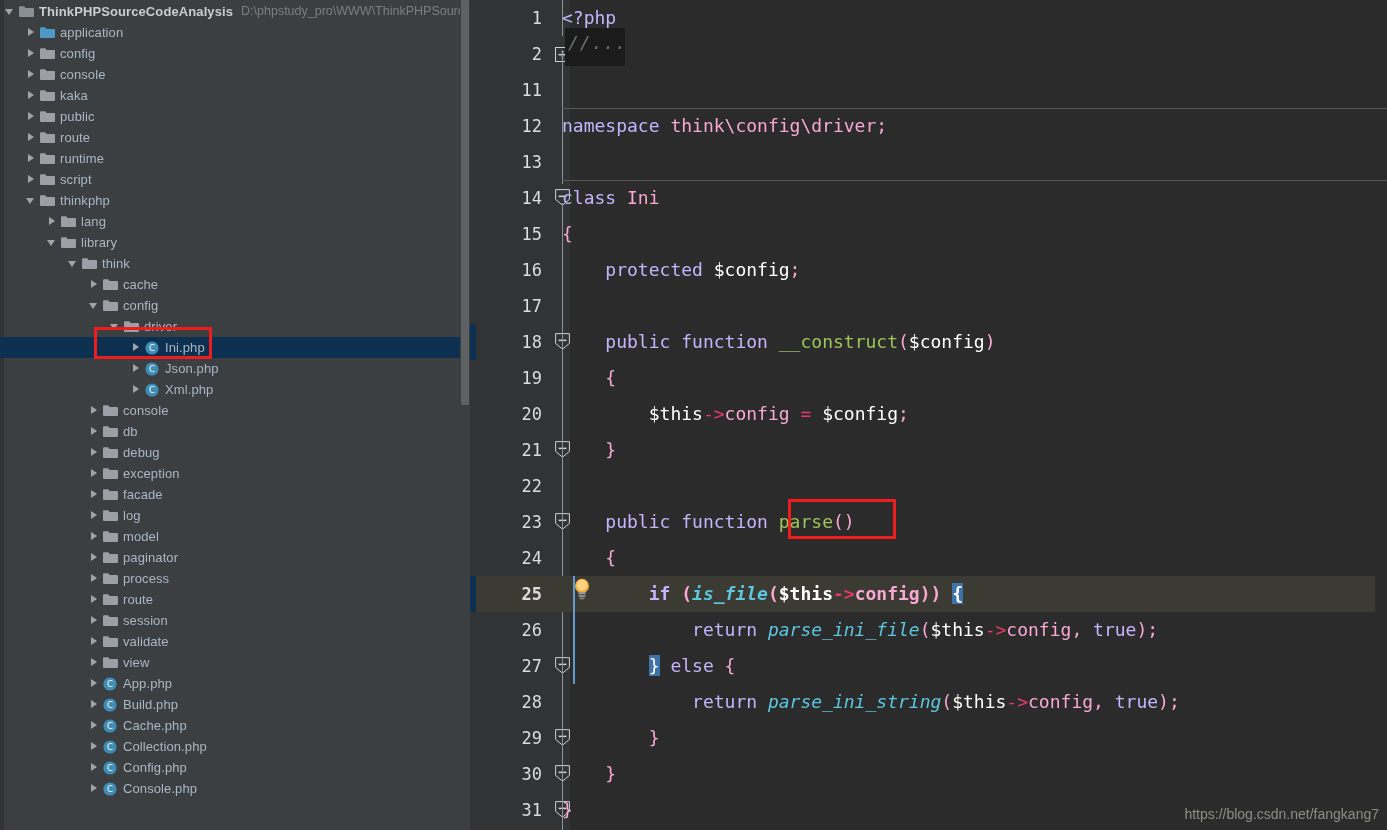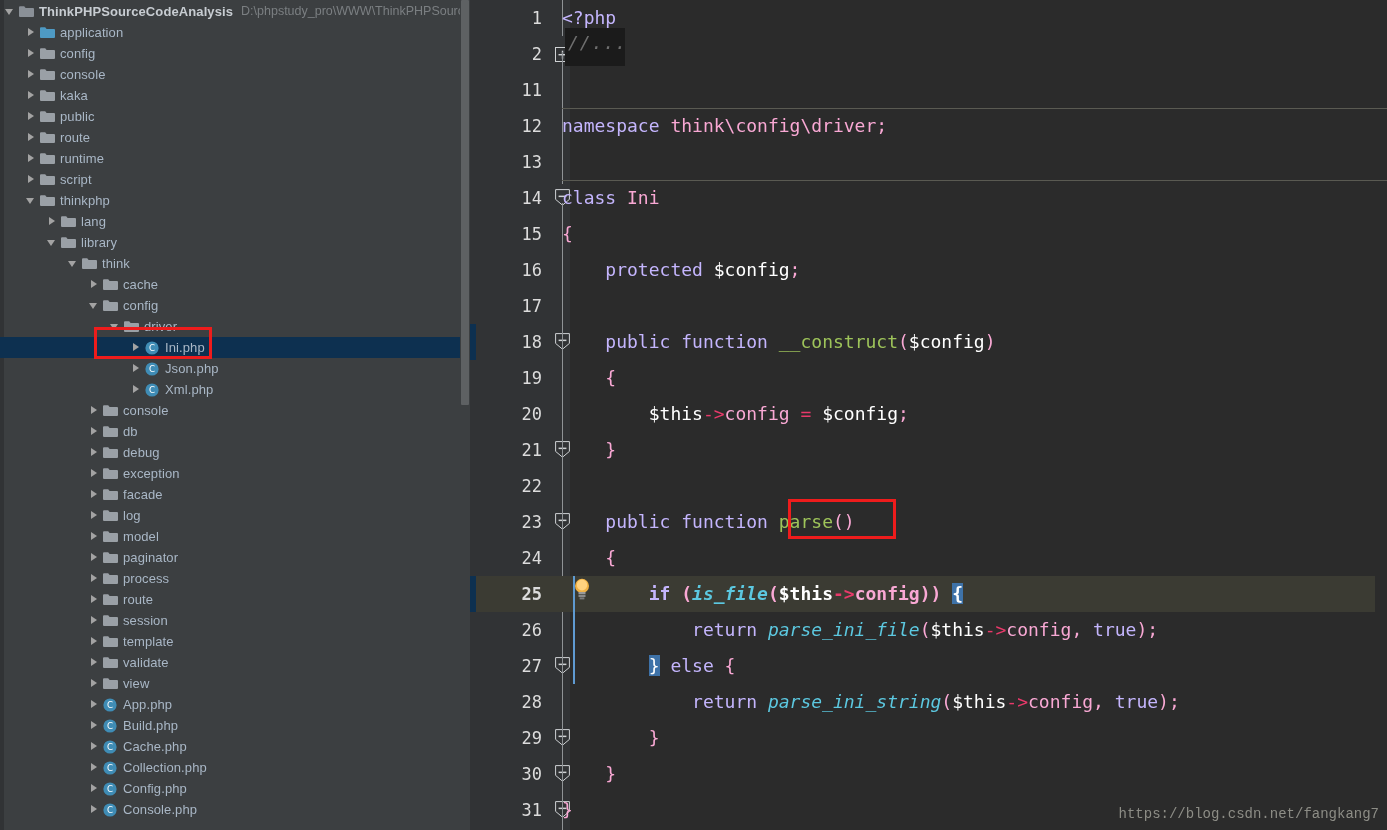--- a/index.html
+++ b/index.html
@@ -219,21 +219,21 @@
   .fn  { color: #9ec45a; }
   .var { color: #ffffff; }
   .op  { color: #e8396a; }
   .bi  { color: #5cc8e0; font-style: italic; }
   .plain { color: #f9a8d4; }
   .brk { background: #3e72a8; color:#ffffff; }
 
   #watermark {
     position: absolute;
     right: 8px; bottom: 8px;
-    font-family: Liberation Mono, monospace;
+    font-family: Liberation Sans, sans-serif;
     font-size: 14px;
     color: #8d8d86;
     z-index: 6;
   }
 </style>
 </head>
 <body>
 
 <div id="app">
 
@@ -536,30 +536,20 @@
         </div>
         <div class="tree-row">
           <div style="flex: 0 0 88px; height: 21px;"></div>
           <div class="twisty collapsed"></div>
           <div class="ico">
             <svg width="15" height="13" viewBox="0 0 15 13">
               <path d="M0 2.2 A1 1 0 0 1 1 1.2 L5.2 1.2 L6.6 2.9 L14 2.9 A1 1 0 0 1 15 3.9 L15 11 A1 1 0 0 1 14 12 L1 12 A1 1 0 0 1 0 11 Z" fill="#9aa0a6"></path>
             </svg>
           </div>
           <span class="tree-label">session</span>
-        </div>
-        <div class="tree-row">
-          <div style="flex: 0 0 88px; height: 21px;"></div>
-          <div class="twisty collapsed"></div>
-          <div class="ico">
-            <svg width="15" height="13" viewBox="0 0 15 13">
-              <path d="M0 2.2 A1 1 0 0 1 1 1.2 L5.2 1.2 L6.6 2.9 L14 2.9 A1 1 0 0 1 15 3.9 L15 11 A1 1 0 0 1 14 12 L1 12 A1 1 0 0 1 0 11 Z" fill="#9aa0a6"></path>
-            </svg>
-          </div>
-          <span class="tree-label">template</span>
         </div>
         <div class="tree-row">
           <div style="flex: 0 0 88px; height: 21px;"></div>
           <div class="twisty collapsed"></div>
           <div class="ico">
             <svg width="15" height="13" viewBox="0 0 15 13">
               <path d="M0 2.2 A1 1 0 0 1 1 1.2 L5.2 1.2 L6.6 2.9 L14 2.9 A1 1 0 0 1 15 3.9 L15 11 A1 1 0 0 1 14 12 L1 12 A1 1 0 0 1 0 11 Z" fill="#9aa0a6"></path>
             </svg>
           </div>
           <span class="tree-label">validate</span>

